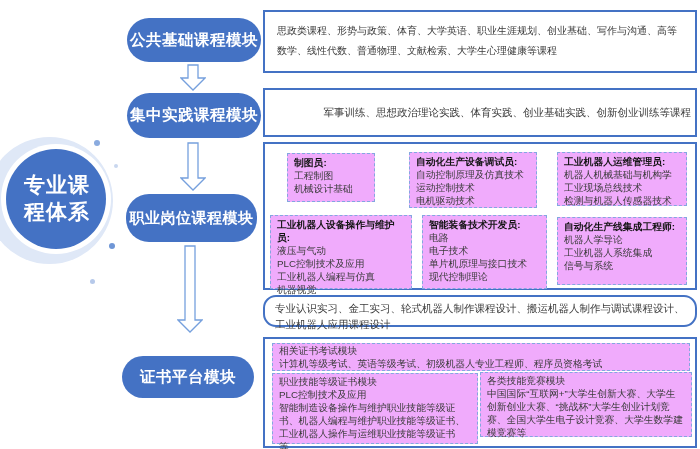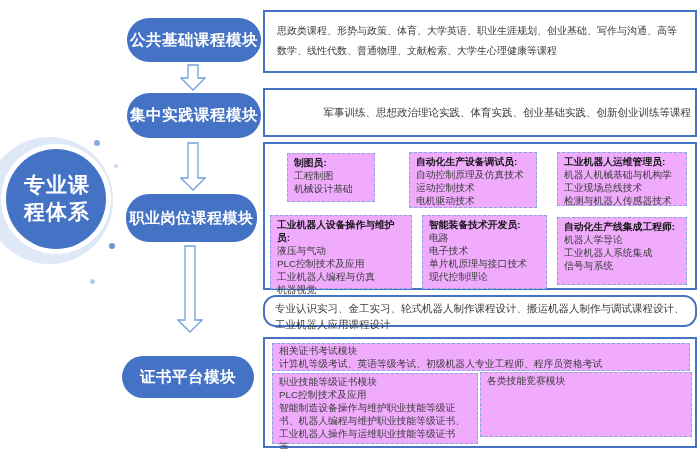--- a/index.html
+++ b/index.html
@@ -173,16 +173,17 @@
     </div>
 
     <div class="dashed c1">
       <div>职业技能等级证书模块</div>
       <div>PLC控制技术及应用</div>
       <div>智能制造设备操作与维护职业技能等级证书、机器人编程与维护职业技能等级证书、工业机器人操作与运维职业技能等级证书等。</div>
     </div>
 
     <div class="dashed c2">
       <div>各类技能竞赛模块</div>
+      <div>中国国际“互联网+”大学生创新大赛、大学生创新创业大赛、“挑战杯”大学生创业计划竞赛、全国大学生电子设计竞赛、大学生数学建模竞赛等</div>
     </div>
   </div>
 
 </div>
 
 </body></html>

